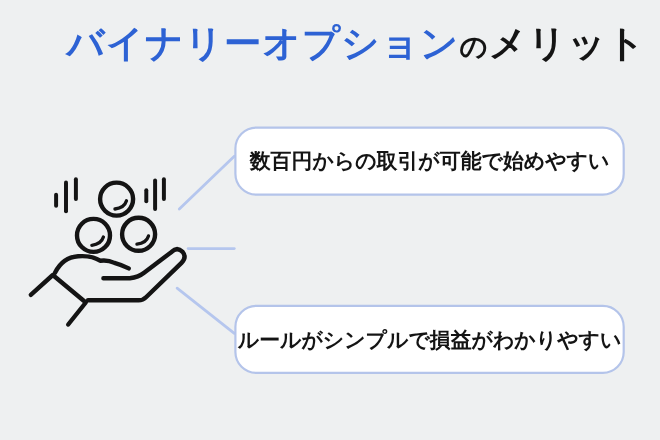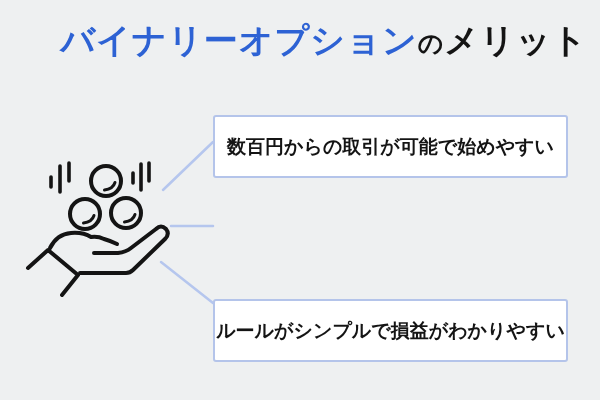--- a/index.html
+++ b/index.html
@@ -22,31 +22,31 @@
   .title .particle{font-size:25px;}
   .title .rest{font-size:34px;}
   .icon-layer{
     position:absolute;left:0;top:0;width:600px;height:400px;
   }
   .benefit-box{
     position:absolute;
     left:213px;width:355px;height:63px;
     background:#ffffff;
     border:2px solid #b4c4ea;
-    border-radius:3px;
+    border-radius:20px;
     box-sizing:border-box;
     display:flex;align-items:center;justify-content:center;
   }
   .benefit-box .label{
     font-size:19px;font-weight:800;color:#141414;
     letter-spacing:0px;white-space:nowrap;
   }
   .box1{top:115px;}
   .box2{top:196px;}
-  .box3{top:277px;margin-top:22px;}
+  .box3{top:277px;}
 </style>
 </head>
 <body>
 
 <div class="canvas">
 
   <h1 class="title" style="margin:0;padding-left:24px;">
     <span class="hl" style="color:#2d62d4;">バイナリーオプション</span><span class="particle" style="color:#141414;">の</span><span class="rest" style="color:#141414;">メリット</span>
   </h1>
 

